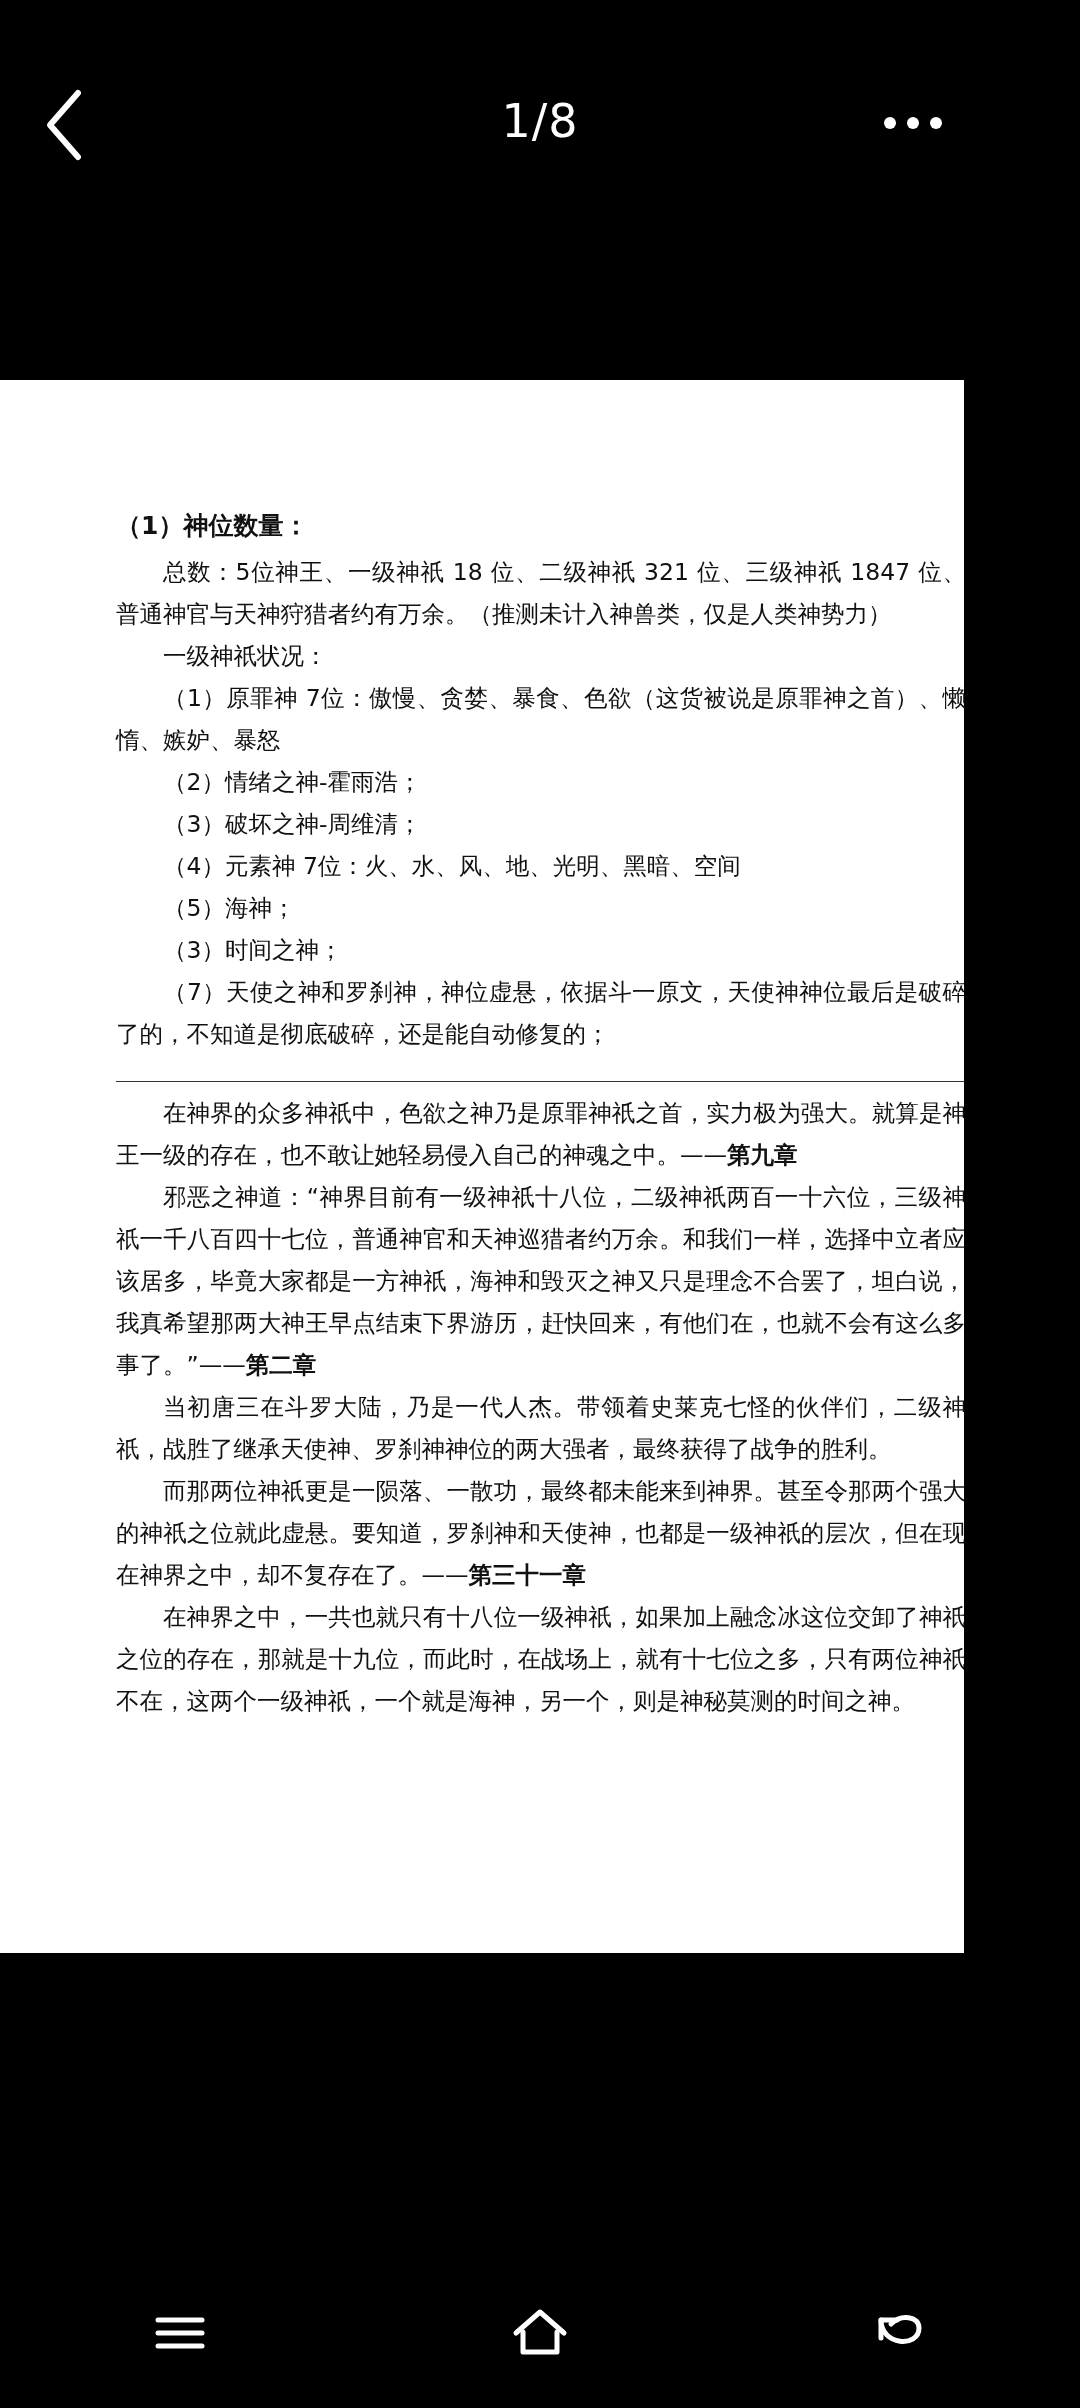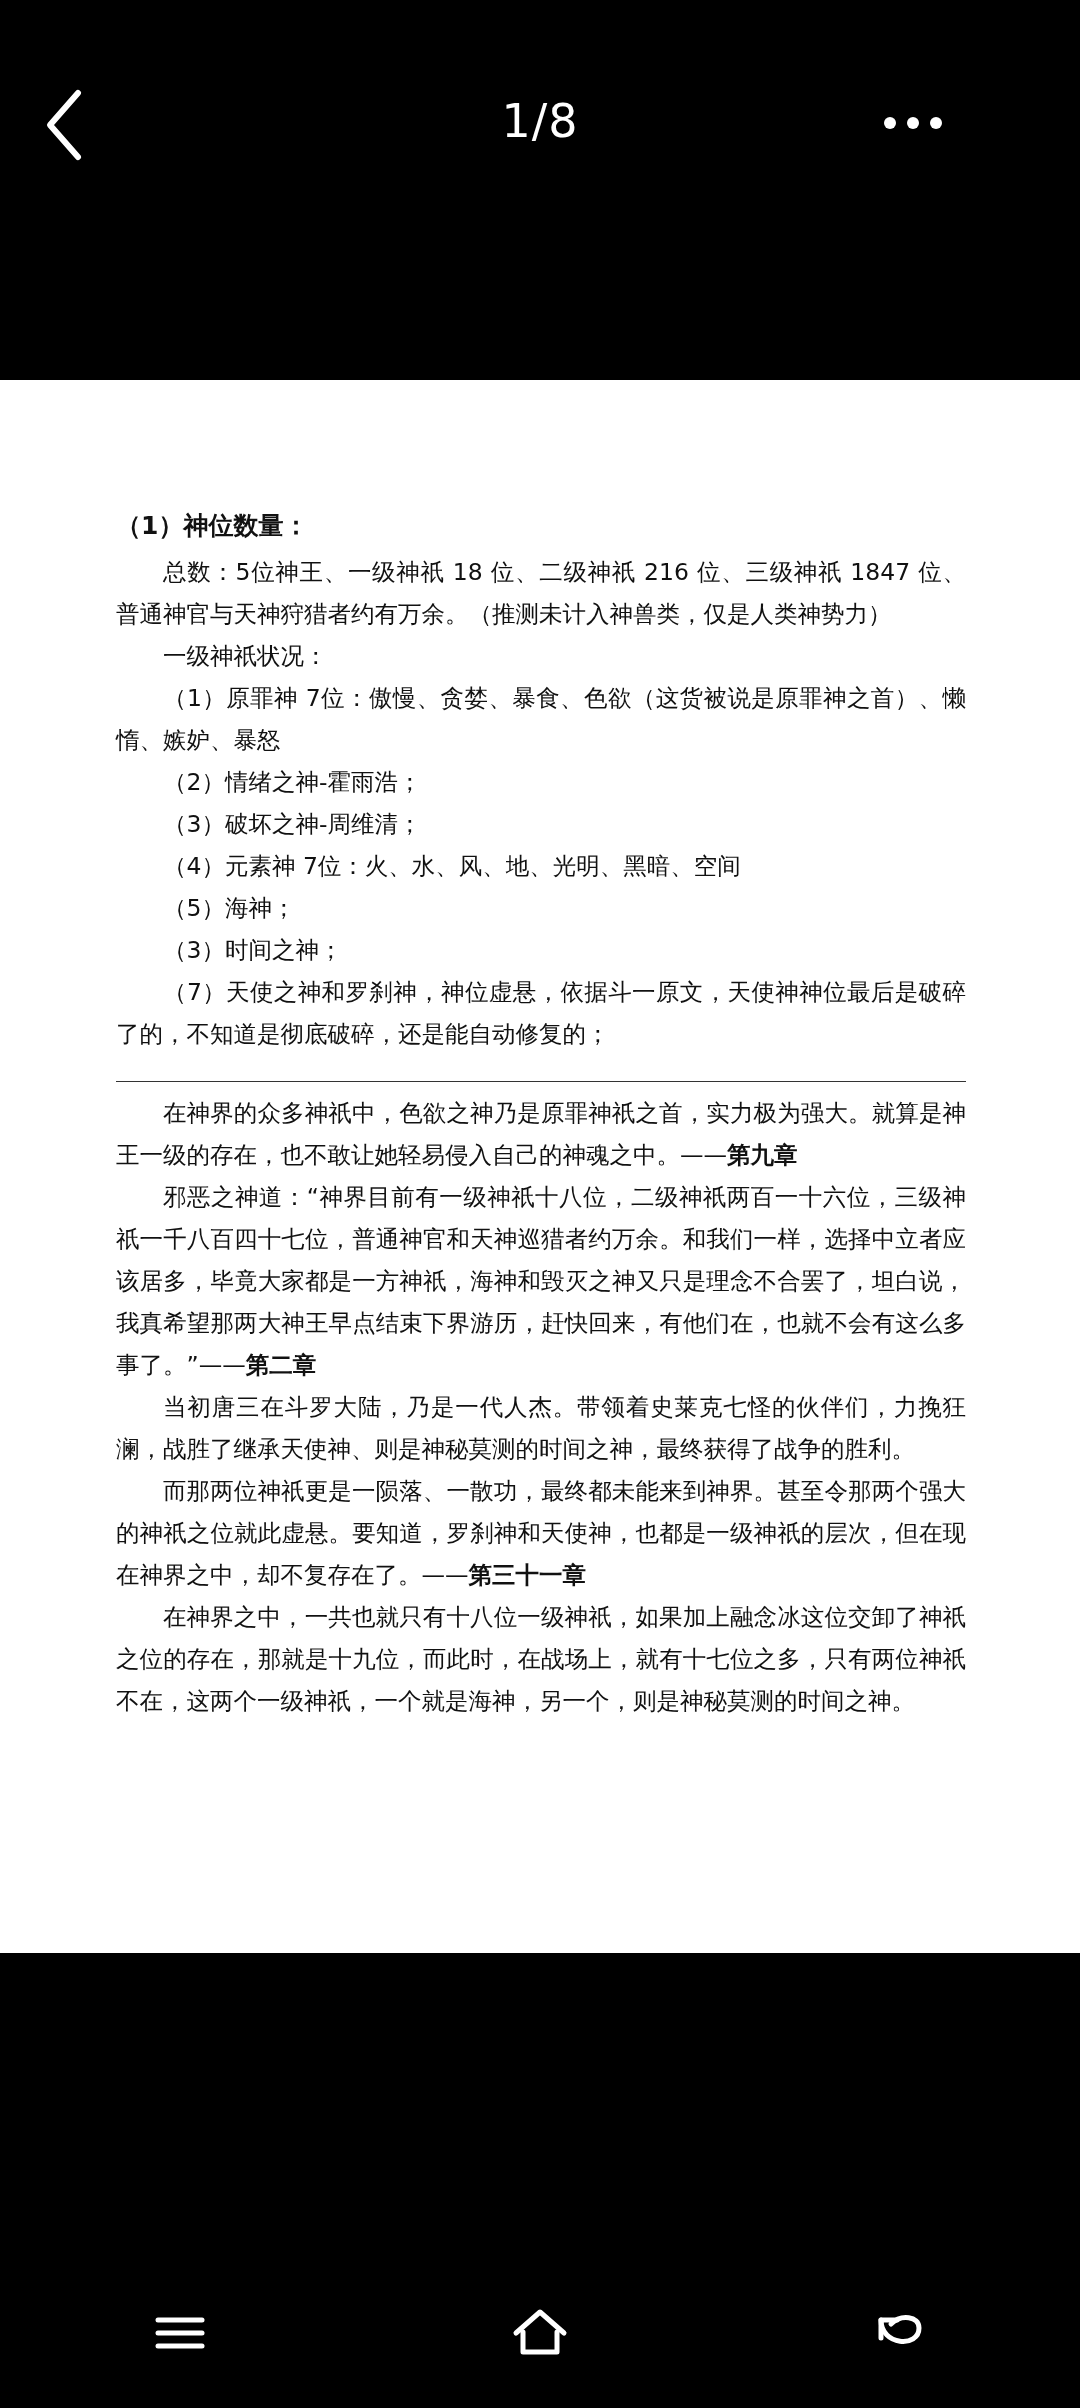--- a/index.html
+++ b/index.html
@@ -64,21 +64,21 @@
     height: 12px;
     border-radius: 50%;
     background: #ffffff;
   }
 
   
   .page {
     position: absolute;
     top: 380px;
     left: 0;
-    width: 1080px;
+    width: 964px;
     height: 1573px;
     background: #ffffff;
     overflow: hidden;
   }
   .doc {
     position: absolute;
     left: 116px;
     top: 125px;
     width: 850px;
     color: #111111;
@@ -152,36 +152,36 @@
     <i></i>
     <i></i>
   </div>
 </div>
 
 <div class="page">
   <div class="doc">
 
     <p class="head">（1）神位数量：</p>
 
-    <p>总数：5位神王、一级神祇 18 位、二级神祇 216 位、三级神祇 1847 位、普通神官与天神狩猎者约有万余。（推测未计入神兽类，仅是人类神势力）</p>
+    <p>总数：5位神王、一级神祇 18 位、二级神祇 321 位、三级神祇 1847 位、普通神官与天神狩猎者约有万余。（推测未计入神兽类，仅是人类神势力）</p>
     <p>一级神祇状况：</p>
     <p>（1）原罪神 7位：傲慢、贪婪、暴食、色欲（这货被说是原罪神之首）、懒惰、嫉妒、暴怒</p>
     <p>（2）情绪之神-霍雨浩；</p>
     <p>（3）破坏之神-周维清；</p>
     <p>（4）元素神 7位：火、水、风、地、光明、黑暗、空间</p>
     <p>（5）海神；</p>
     <p>（3）时间之神；</p>
     <p>（7）天使之神和罗刹神，神位虚悬，依据斗一原文，天使神神位最后是破碎了的，不知道是彻底破碎，还是能自动修复的；</p>
 
     <hr class="hr">
 
     <div class="quote-block">
       <p><span>在神界的众多神祇中，色欲之神乃是原罪神祇之首，实力极为强大。就算是神王一级的存在，也不敢让她轻易侵入自己的神魂之中。——</span><span class="b">第九章</span></p>
       <p><span>邪恶之神道：“神界目前有一级神祇十八位，二级神祇两百一十六位，三级神祇一千八百四十七位，普通神官和天神巡猎者约万余。和我们一样，选择中立者应该居多，毕竟大家都是一方神祇，海神和毁灭之神又只是理念不合罢了，坦白说，我真希望那两大神王早点结束下界游历，赶快回来，有他们在，也就不会有这么多事了。”——</span><span class="b">第二章</span></p>
-      <p><span>当初唐三在斗罗大陆，乃是一代人杰。带领着史莱克七怪的伙伴们，力挽狂澜，战胜了继承天使神、则是神秘莫测的时间之神，最终获得了战争的胜利。</span><span class="b"></span></p>
+      <p><span>当初唐三在斗罗大陆，乃是一代人杰。带领着史莱克七怪的伙伴们，二级神祇，战胜了继承天使神、罗刹神神位的两大强者，最终获得了战争的胜利。</span><span class="b"></span></p>
       <p><span>而那两位神祇更是一陨落、一散功，最终都未能来到神界。甚至令那两个强大的神祇之位就此虚悬。要知道，罗刹神和天使神，也都是一级神祇的层次，但在现在神界之中，却不复存在了。——</span><span class="b">第三十一章</span></p>
       <p><span>在神界之中，一共也就只有十八位一级神祇，如果加上融念冰这位交卸了神祇之位的存在，那就是十九位，而此时，在战场上，就有十七位之多，只有两位神祇不在，这两个一级神祇，一个就是海神，另一个，则是神秘莫测的时间之神。</span><span class="b"></span></p>
     </div>
 
   </div>
 </div>
 
 <div class="bottom">
   <div class="navbar">
     <div class="nav-btn">

